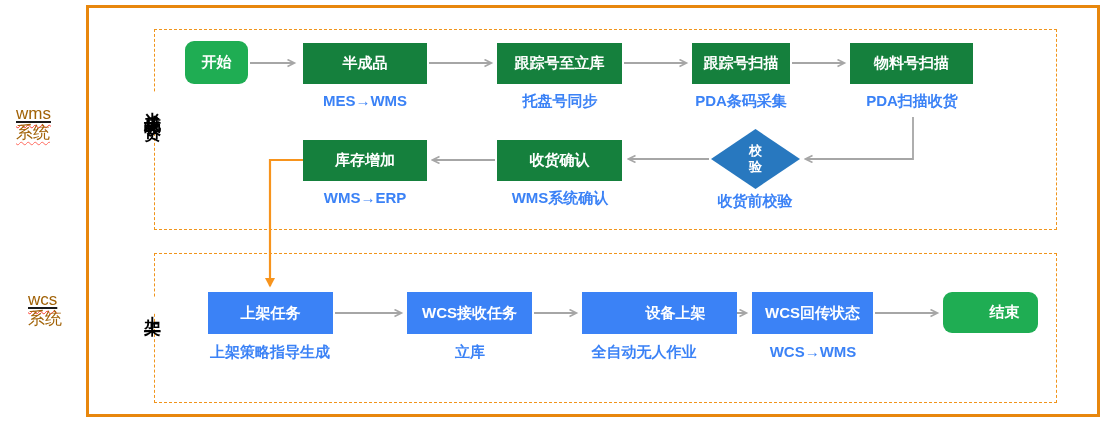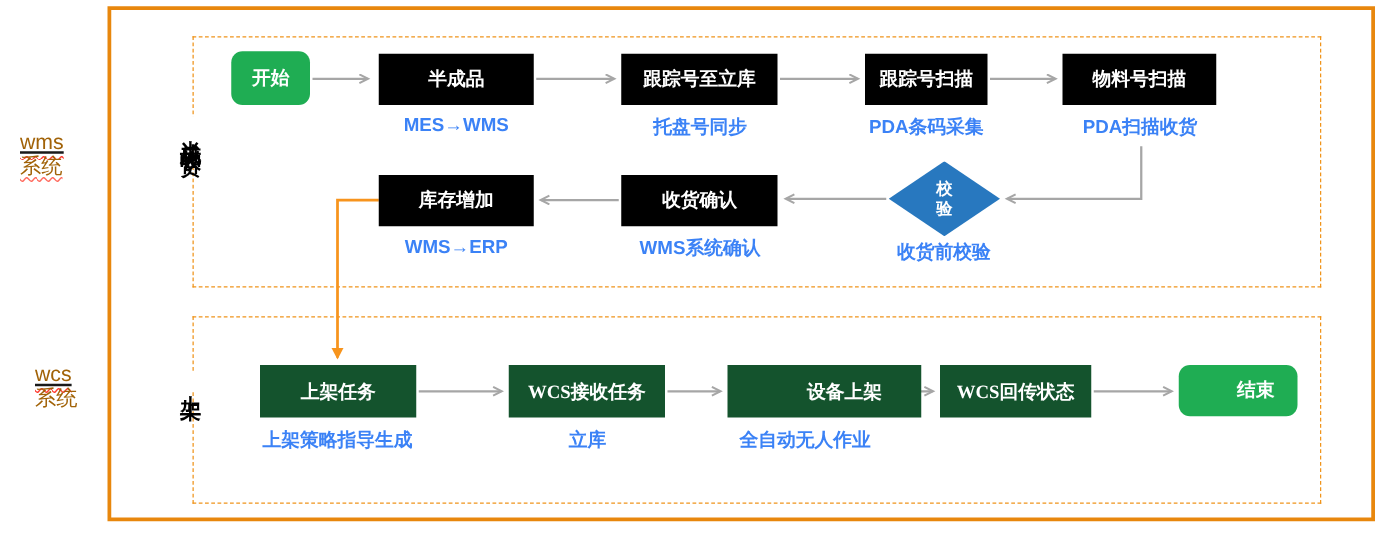--- a/index.html
+++ b/index.html
@@ -26,22 +26,22 @@
     border:3px solid #E8870D; background:transparent; }
   .lane { position:absolute; border:1.5px dashed #F0941B; box-sizing:border-box; }
   .lane-title {
     position:absolute; writing-mode:vertical-rl; text-orientation:upright;
     font-weight:bold; font-size:17px; letter-spacing:3px; color:#000;
     background:#fff; padding:5px 0; z-index:3; width:20px; text-align:center;
   }
   
   .node { position:absolute; display:flex; align-items:center; justify-content:center;
     color:#fff; font-weight:bold; font-size:15px; z-index:2; }
-  .node.blue { background:#000000;font-family:Liberation Serif, serif; }
-  .node.cyan { background:#14532d;font-family:Liberation Serif, serif; }
+  .node.blue { background:#15803d;font-family:Liberation Serif, serif; }
+  .node.cyan { background:#3b82f6; }
   .node.green { background:#1FAD53; border-radius:9px; }
   .node.diamond {
     background:#2878BF;
     clip-path:polygon(50% 0, 100% 50%, 50% 100%, 0 50%);
   }
   .diamond-text { display:block; width:17px; font-size:13px; line-height:1.25; text-align:center; }
   .caption { position:absolute; font-weight:bold; font-size:15px; color:#3b82f6;
     text-align:center; z-index:2; white-space:nowrap; }
   svg.wires { position:absolute; left:0; top:0; z-index:1; pointer-events:none; }
 </style>
@@ -112,14 +112,15 @@
 
   <div class="node cyan" style="left:208px; top:292px; width:125px; height:42px;">上架任务</div>
   <div class="node cyan" style="left:407px; top:292px; width:125px; height:42px;">WCS接收任务</div>
   <div class="node cyan" style="left:582px; top:292px; width:123px; height:42px;padding-left:32px;">设备上架</div>
   <div class="node cyan" style="left:752px; top:292px; width:121px; height:42px;">WCS回传状态</div>
   <div class="node green" style="left:943px; top:292px; width:67px; height:41px;padding-left:28px;">结束</div>
 
   <div class="caption" style="left:190px; top:343px; width:160px;">上架策略指导生成</div>
   <div class="caption" style="left:390px; top:343px; width:160px;">立库</div>
   <div class="caption" style="left:564px; top:343px; width:160px;">全自动无人作业</div>
+  <div class="caption" style="left:733px; top:343px; width:160px;">WCS→WMS</div>
 
 </div>
 
 </body></html>

